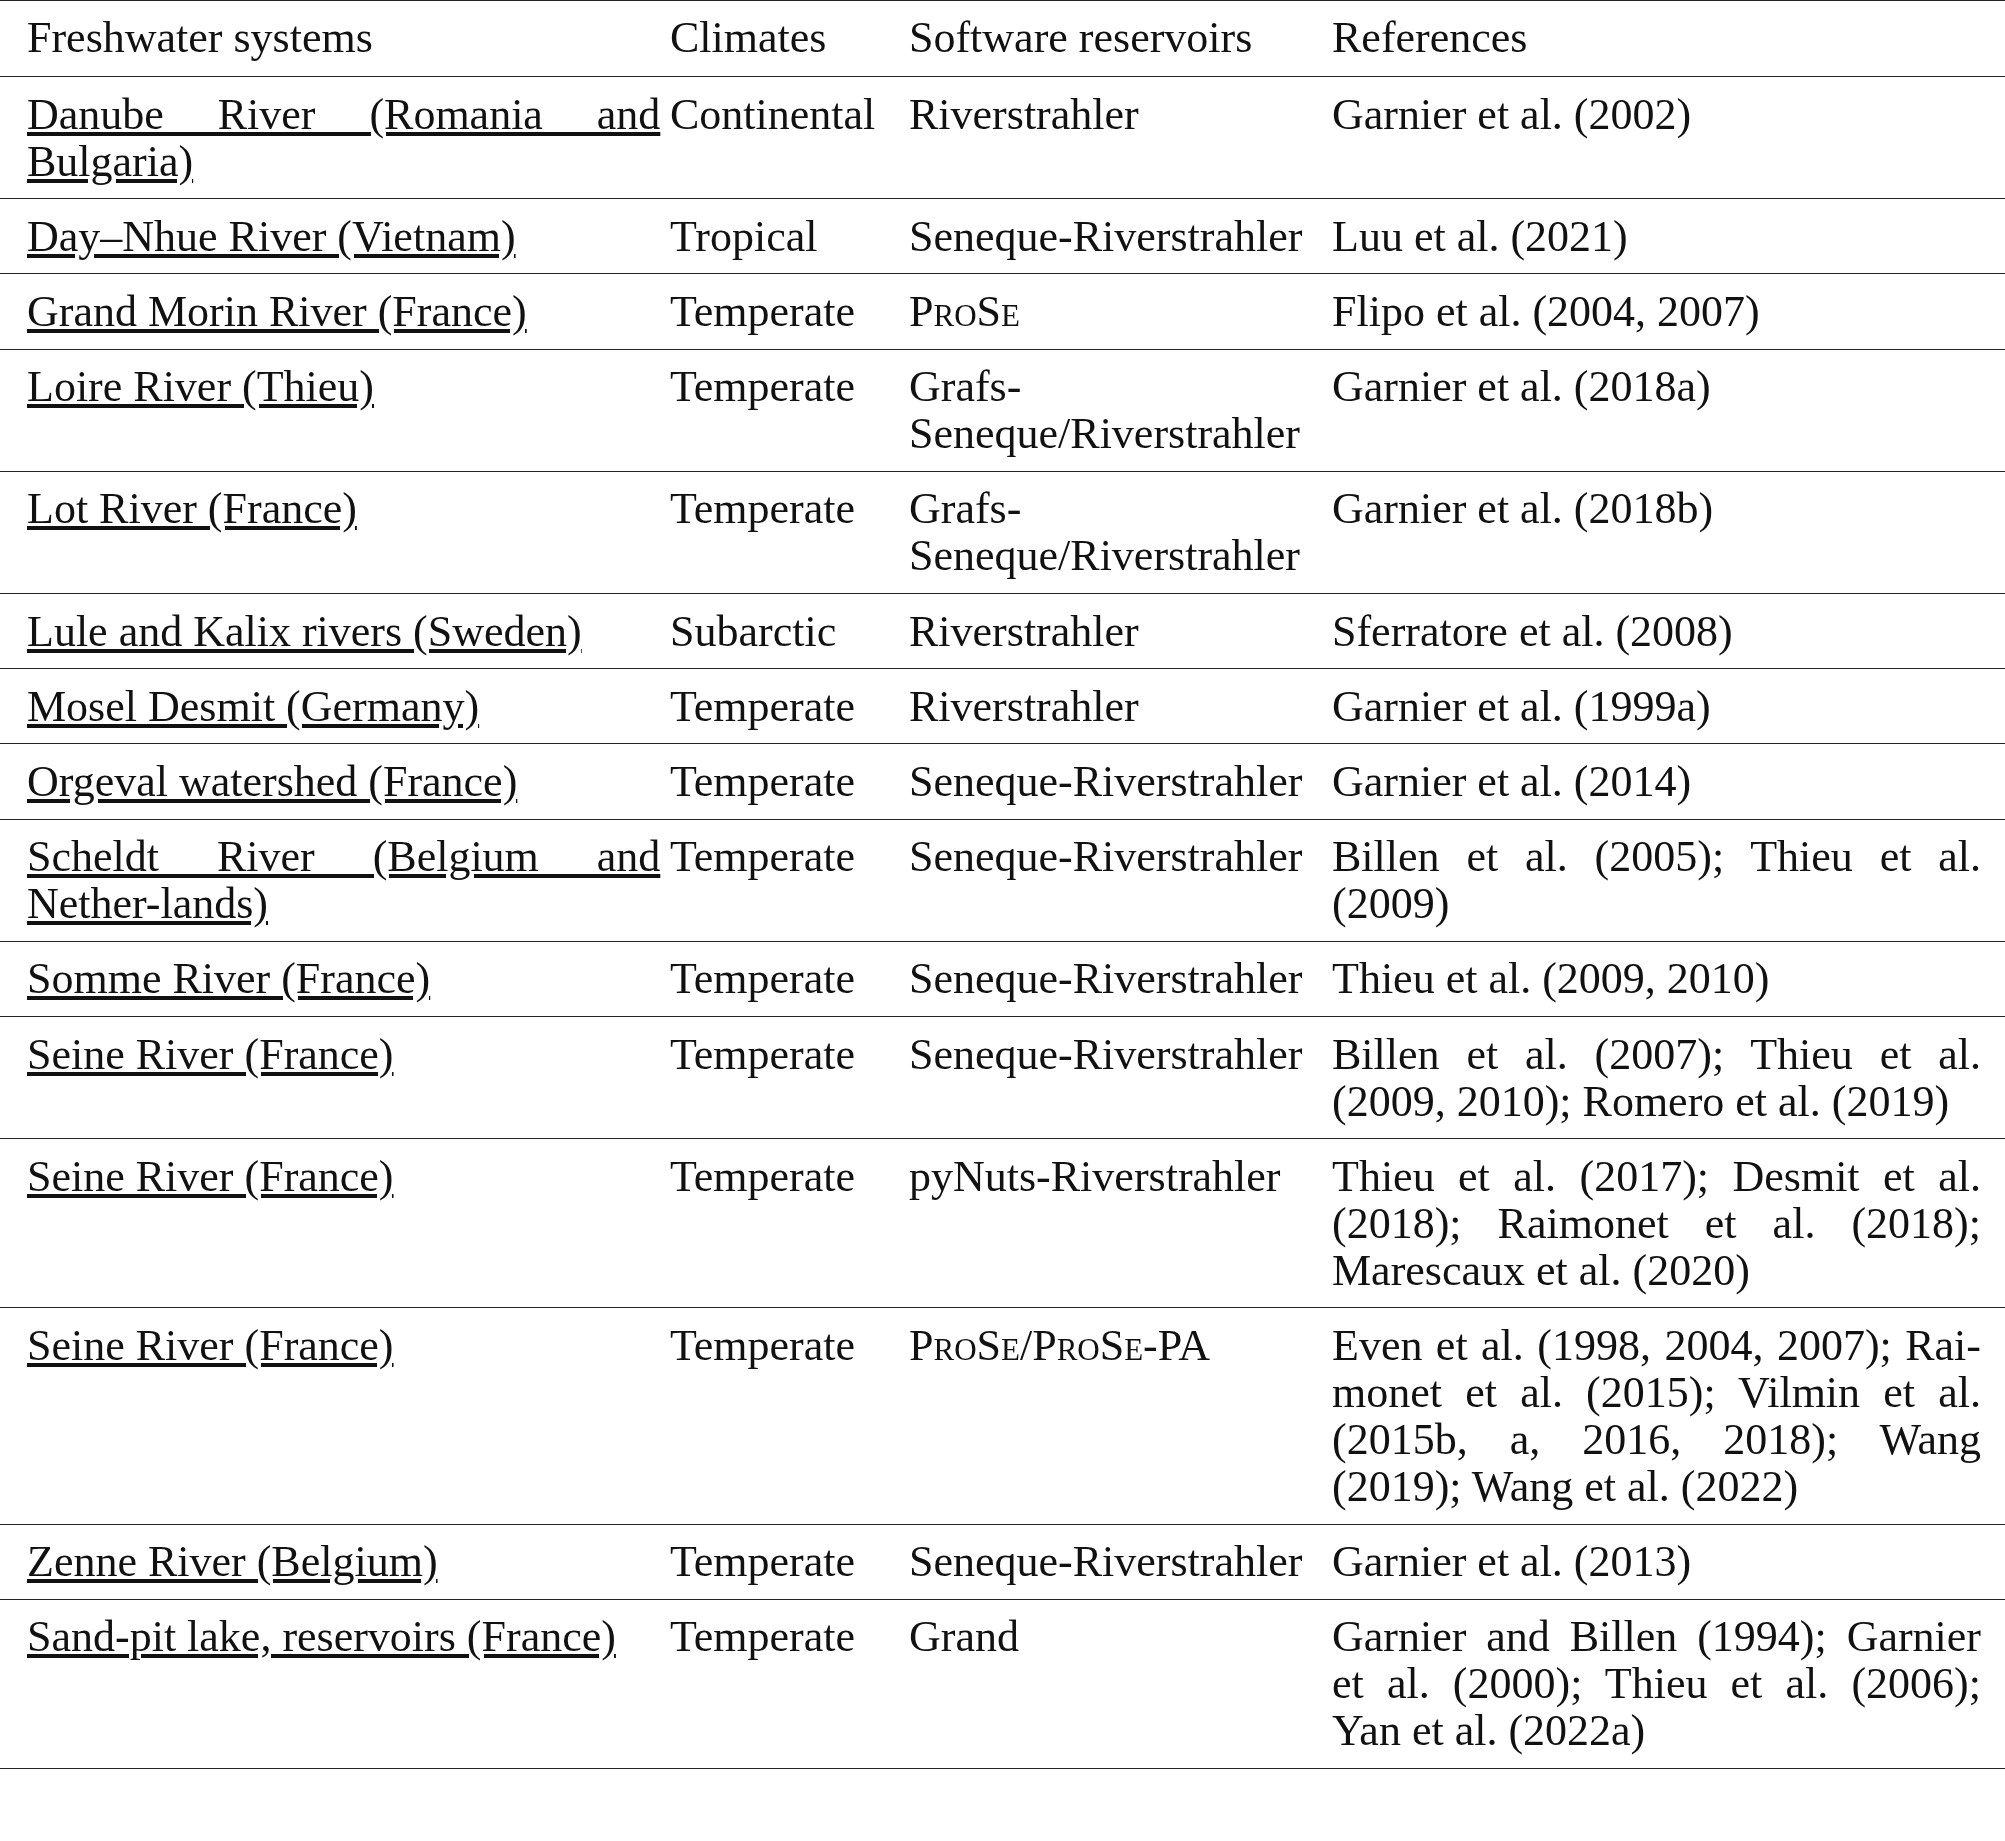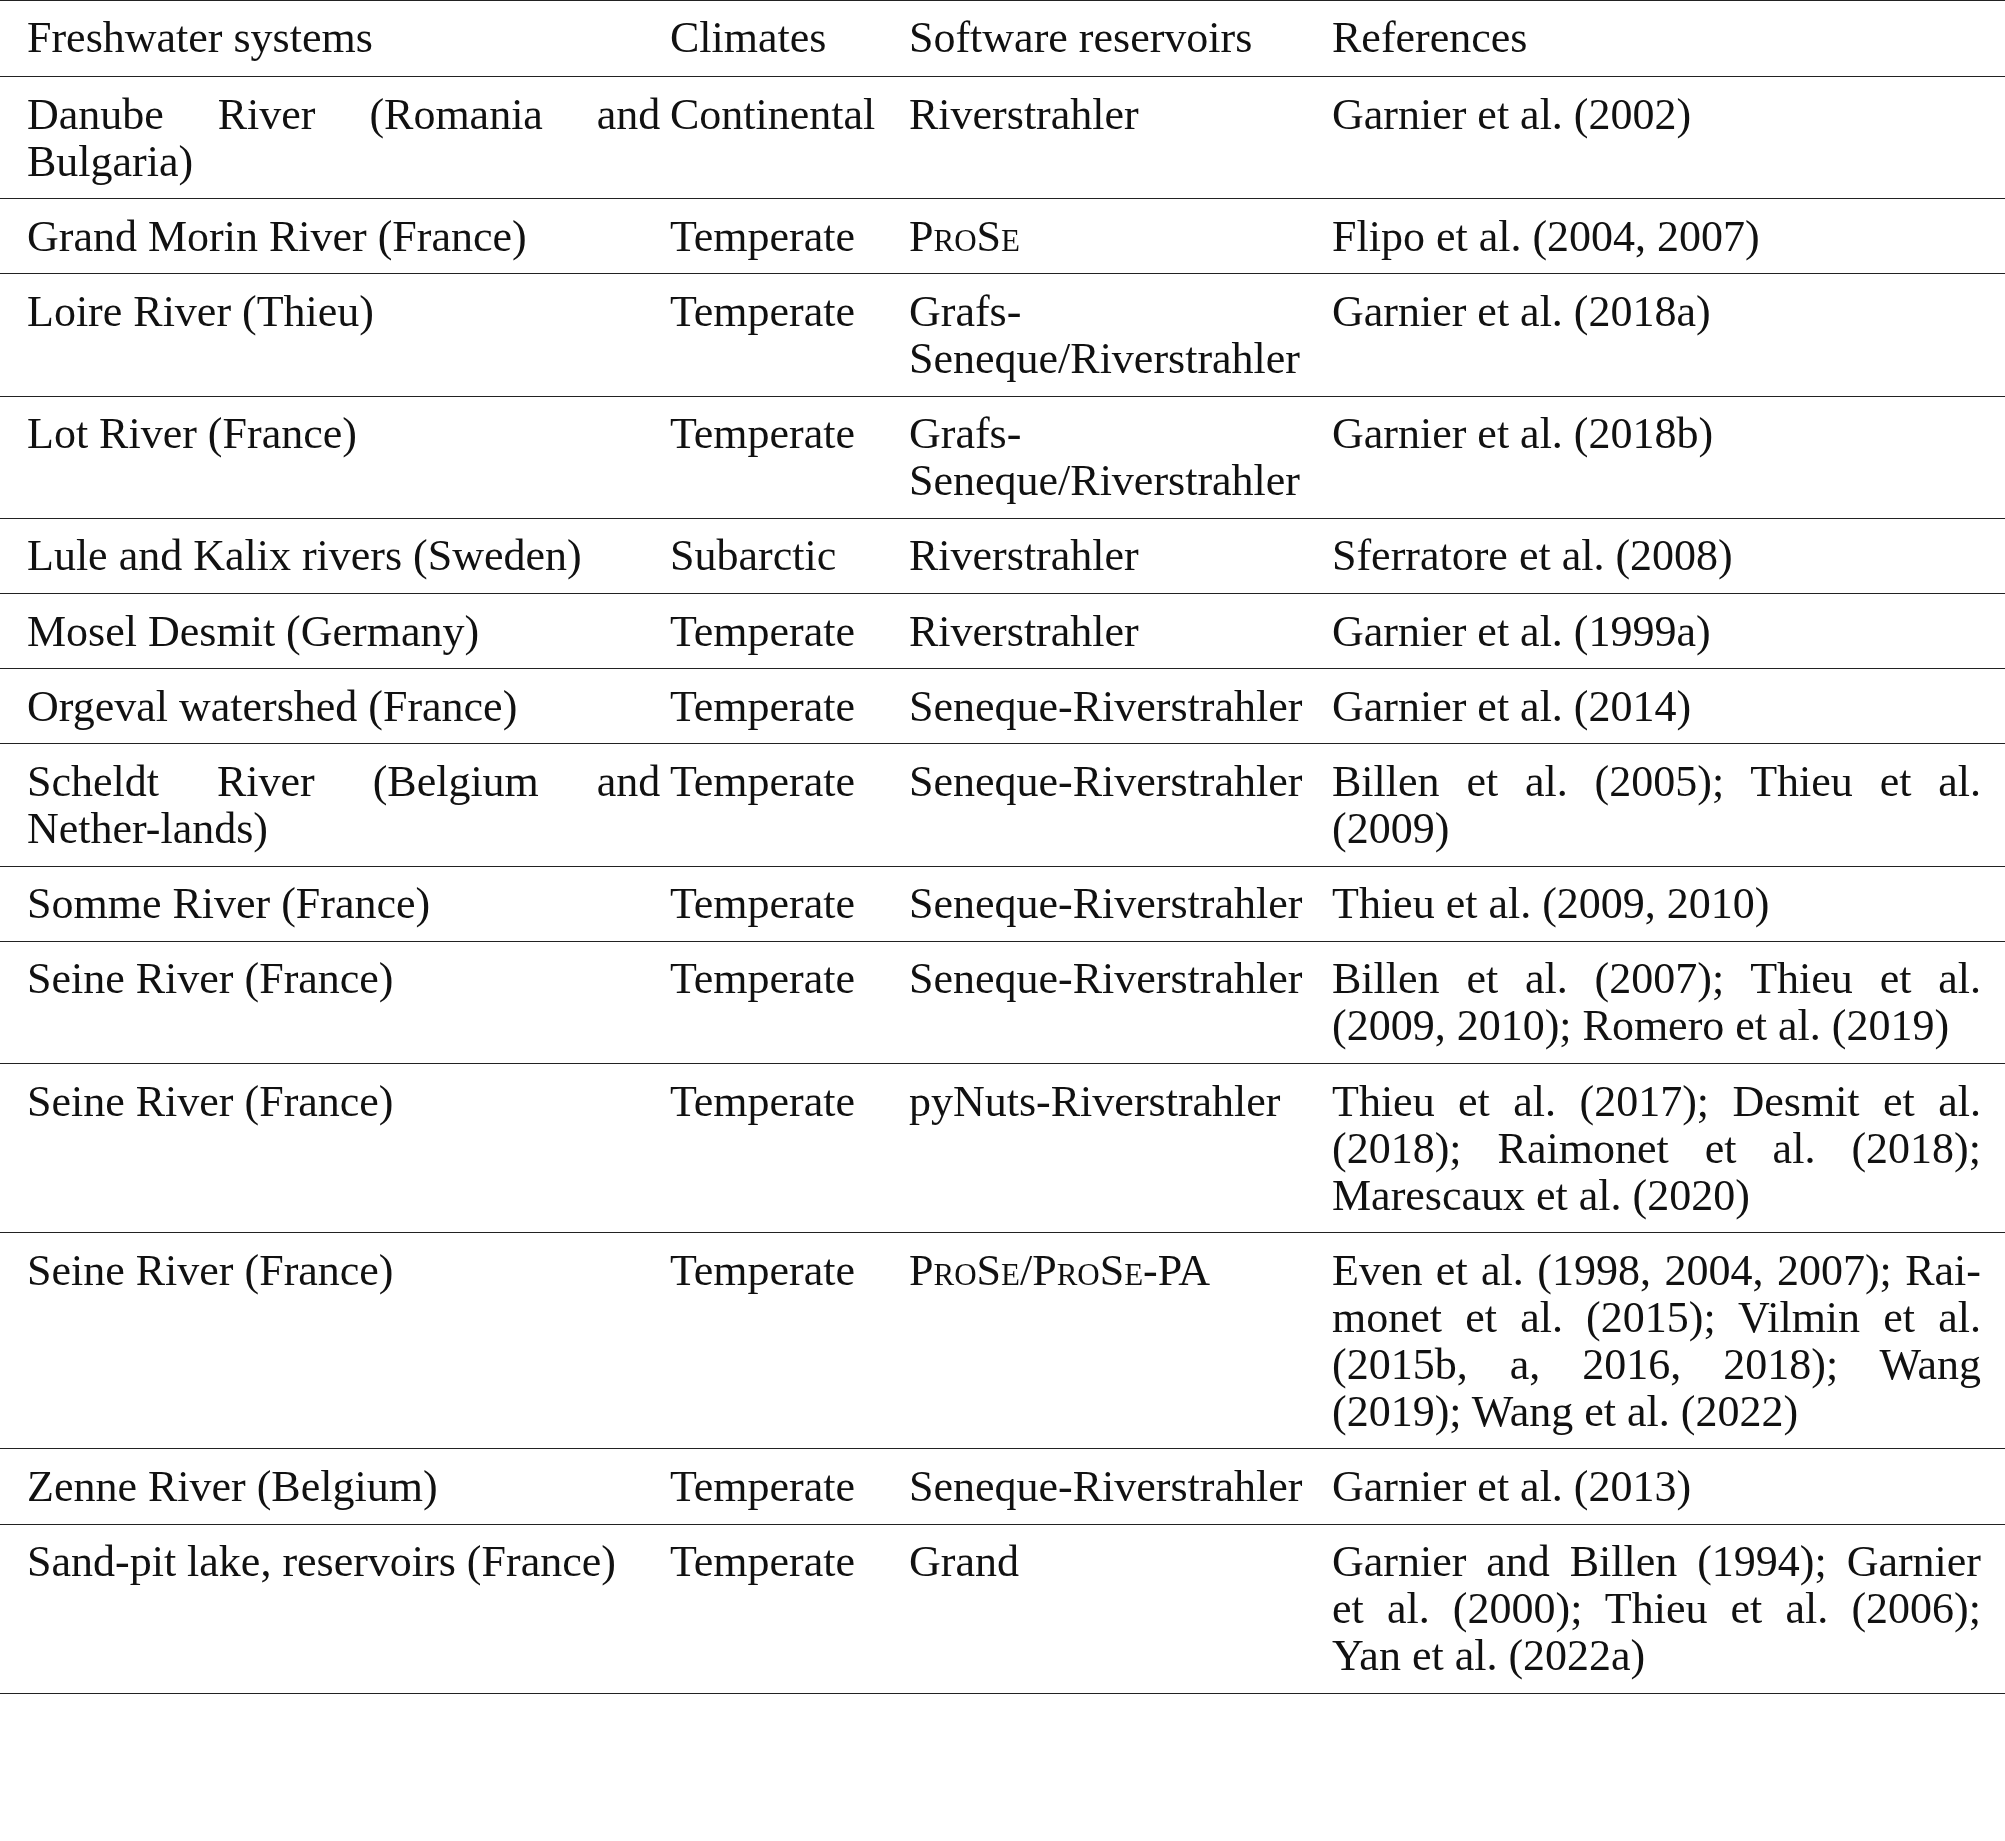--- a/index.html
+++ b/index.html
@@ -31,21 +31,21 @@
     col.c4 { width: 674px; }
     thead tr { border-top: 1.9px solid #222; border-bottom: 1.9px solid #222; }
     tbody tr { border-bottom: 1.9px solid #222; }
     th, td {
       text-align: left;
       vertical-align: top;
       font-weight: normal;
       padding: 13.6px 9.7px 13.6px 0;
     }
     th:first-child, td:first-child { padding-left: 27px; }
-    td.justify { text-align: justify; }
+    td.justify { text-align: justify; text-decoration: underline; }
     th { padding-top: 12.6px; padding-bottom: 15.5px; }
     .sc { font-variant: small-caps; }
     td.refs { padding-right: 25px; text-align: justify; }
   </style>
 </head>
 <body>
 
 <div class="table-wrap">
   <table>
     <colgroup>
@@ -61,20 +61,26 @@
         <th>Software reservoirs</th>
         <th>References</th>
       </tr>
     </thead>
     <tbody id="table-body">
         <tr>
           <td class="justify">Danube River (Romania and Bulgaria)</td>
           <td>Continental</td>
           <td>Riverstrahler</td>
           <td class="refs">Garnier et al. (2002)</td>
+        </tr>
+        <tr>
+          <td class="justify">Day–Nhue River (Vietnam)</td>
+          <td>Tropical</td>
+          <td>Seneque-Riverstrahler</td>
+          <td class="refs">Luu et al. (2021)</td>
         </tr>
         <tr>
           <td class="justify">Grand Morin River (France)</td>
           <td>Temperate</td>
           <td class="sc">ProSe</td>
           <td class="refs">Flipo et al. (2004, 2007)</td>
         </tr>
         <tr>
           <td class="justify">Loire River (Thieu)</td>
           <td>Temperate</td>

